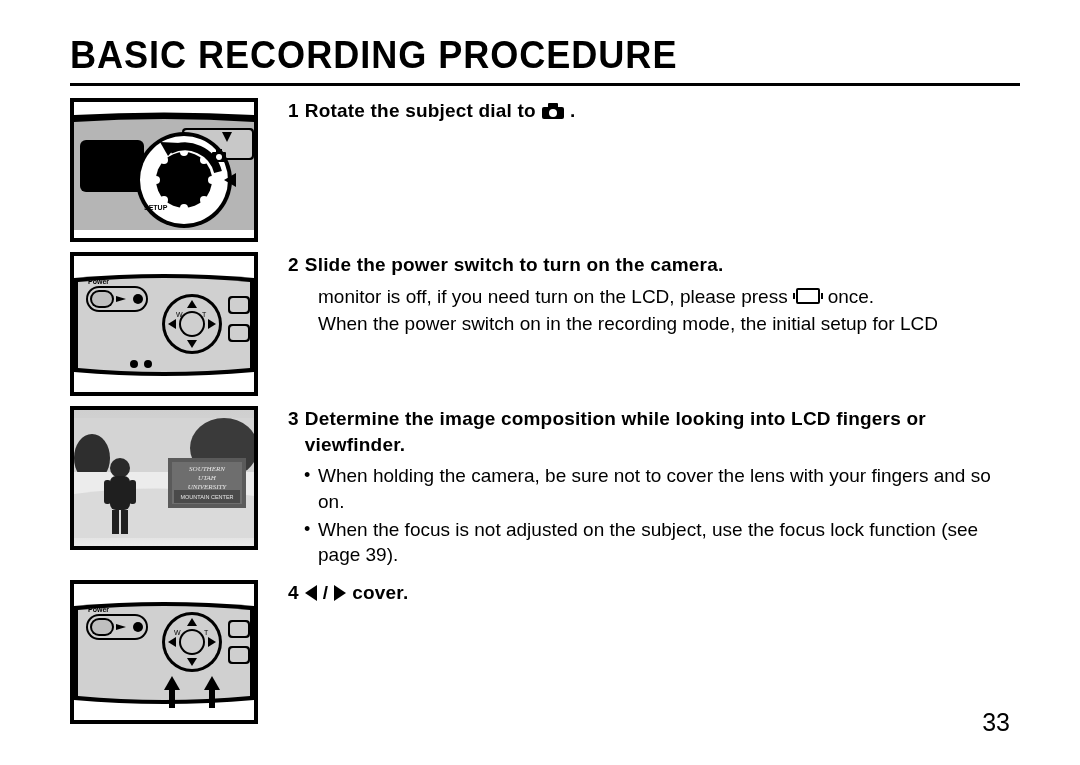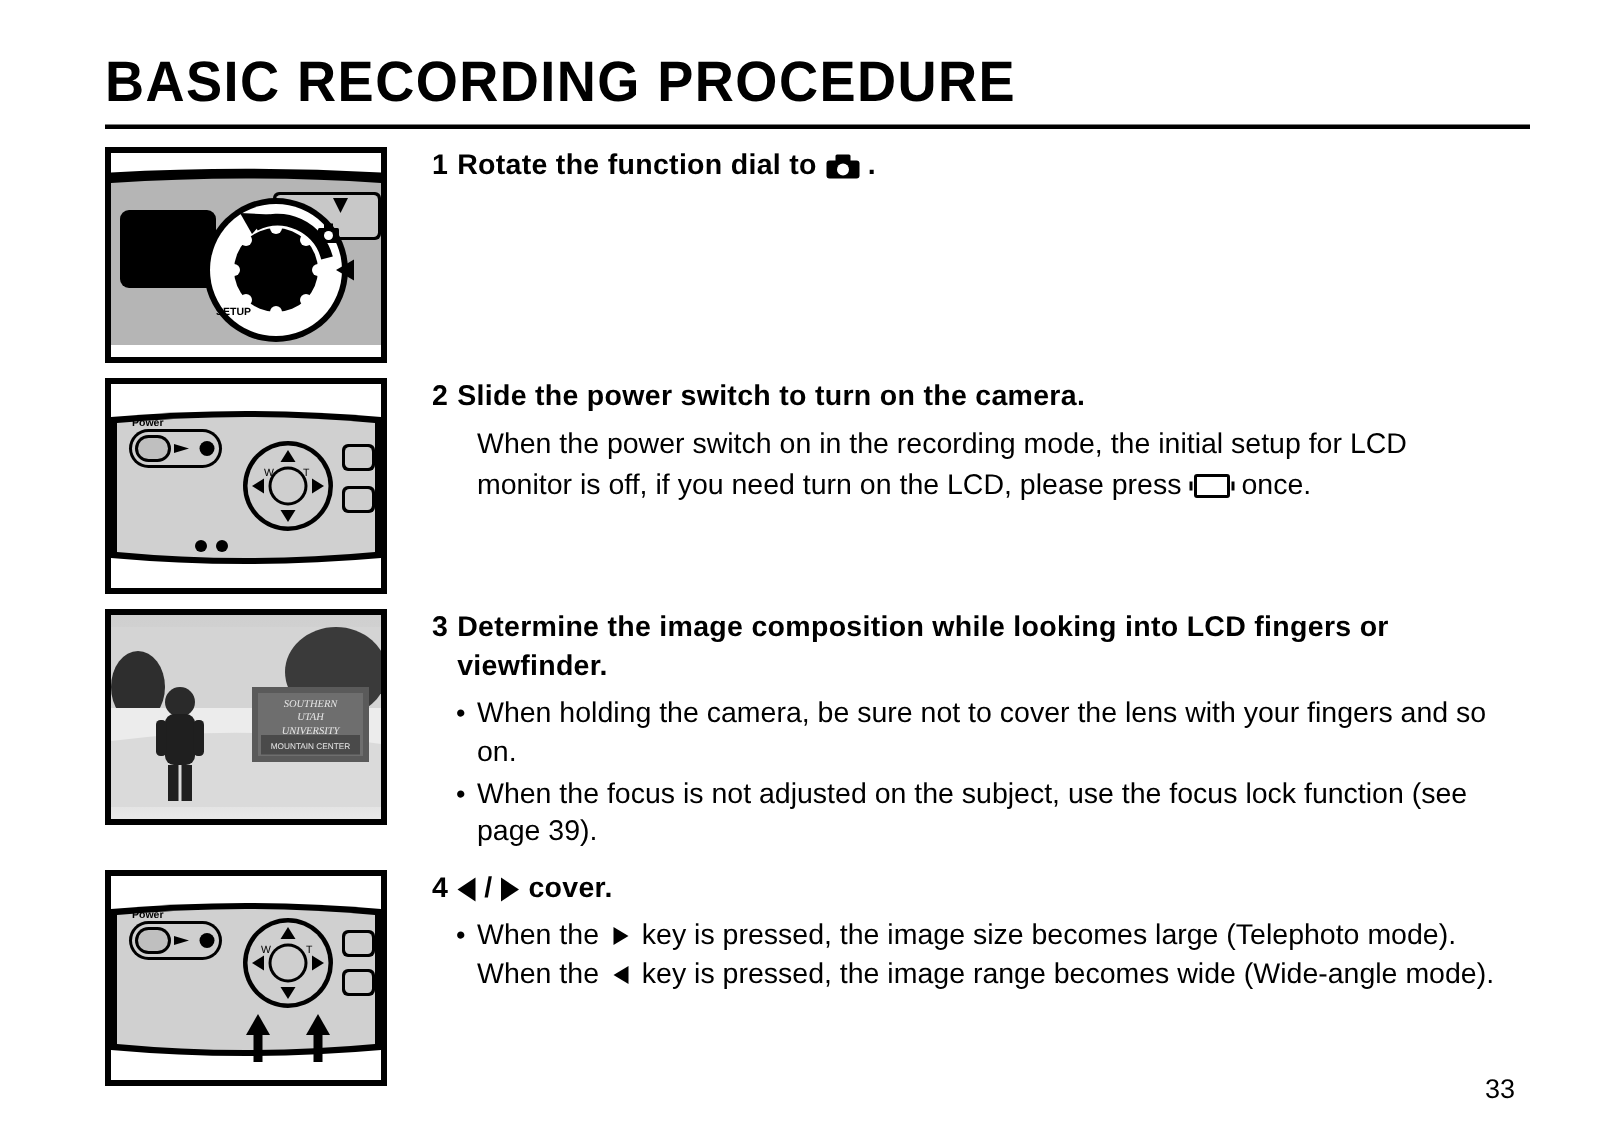--- a/index.html
+++ b/index.html
@@ -144,21 +144,21 @@
   }
   .tri-right {
     border-top:8px solid transparent;
     border-bottom:8px solid transparent;
     border-left:12px solid #000;
   }
   .page-num {
     position: absolute;
     right: 70px;
     bottom: 28px;
-    font-size: 18px;
+    font-size: 25px;
   }
 </style>
 </head>
 <body>
 
 <div class="page">
 
   <h1 class="title">BASIC RECORDING PROCEDURE</h1>
   <hr class="rule">
 
@@ -201,21 +201,21 @@
         <path d="M 96 40 A 34 34 0 0 1 144 62" stroke="#000" stroke-width="8" fill="none"></path>
         <polygon points="94,46 86,32 106,33" fill="#000"></polygon>
 
         <polygon points="148,22 158,22 153,32" fill="#000"></polygon>
       </svg>
     </div>
 
     <div class="step-block">
       <div class="step-head">
         <span class="step-num">1</span>
-        <span>Rotate the function dial to</span>
+        <span>Rotate the subject dial to</span>
         <span class="inline-icon camera-icon">
           <span class="prism"></span>
             <span class="body"></span>
             <span class="lens"></span>
         </span>
         <span>.</span>
       </div>
     </div>
 
     <div class="figure fig-power">
@@ -251,26 +251,26 @@
         <circle cx="60" cy="100" r="4" fill="#000"></circle>
         <circle cx="74" cy="100" r="4" fill="#000"></circle>
       </svg>
     </div>
 
     <div class="step-block">
       <div class="step-head">
         <span class="step-num">2</span>
         <span>Slide the power switch to turn on the camera.</span>
       </div>
-      <div class="continuation">When the power switch on in the recording mode, the initial setup for LCD</div>
       <div class="continuation" style="display:flex;align-items:center;gap:8px;flex-wrap:wrap;">
         <span>monitor is off, if you need turn on the LCD, please press</span>
         <span class="inline-icon display-icon"></span>
         <span>once.</span>
       </div>
+      <div class="continuation">When the power switch on in the recording mode, the initial setup for LCD</div>
     </div>
 
     <div class="figure fig-photo">
       <svg viewBox="0 0 180 120">
 
         <rect x="0" y="0" width="180" height="54" fill="#d4d4d4"></rect>
 
         <ellipse cx="18" cy="40" rx="18" ry="24" fill="#2e2e2e"></ellipse>
         <ellipse cx="150" cy="30" rx="34" ry="30" fill="#3a3a3a"></ellipse>
 
@@ -342,27 +342,18 @@
     </div>
 
     <div class="step-block">
       <div class="step-head">
         <span class="step-num">4</span>
         <span class="tri-left"></span>
         <span>/</span>
         <span class="tri-right"></span>
         <span>cover.</span>
       </div>
-      <ul class="bullets">
-        <li>
-          <span>When the</span>
-          <span class="tri-right" style="border-top-width:6px;border-bottom-width:6px;border-left-width:10px;margin:0 4px;"></span>
-          <span>key is pressed, the image size becomes large (Telephoto mode). When the</span>
-          <span class="tri-left" style="border-top-width:6px;border-bottom-width:6px;border-right-width:10px;margin:0 4px;"></span>
-          <span>key is pressed, the image range becomes wide (Wide-angle mode).</span>
-        </li>
-      </ul>
     </div>
 
   </div>
 
   <div class="page-num">33</div>
 </div>
 
 </body></html>

